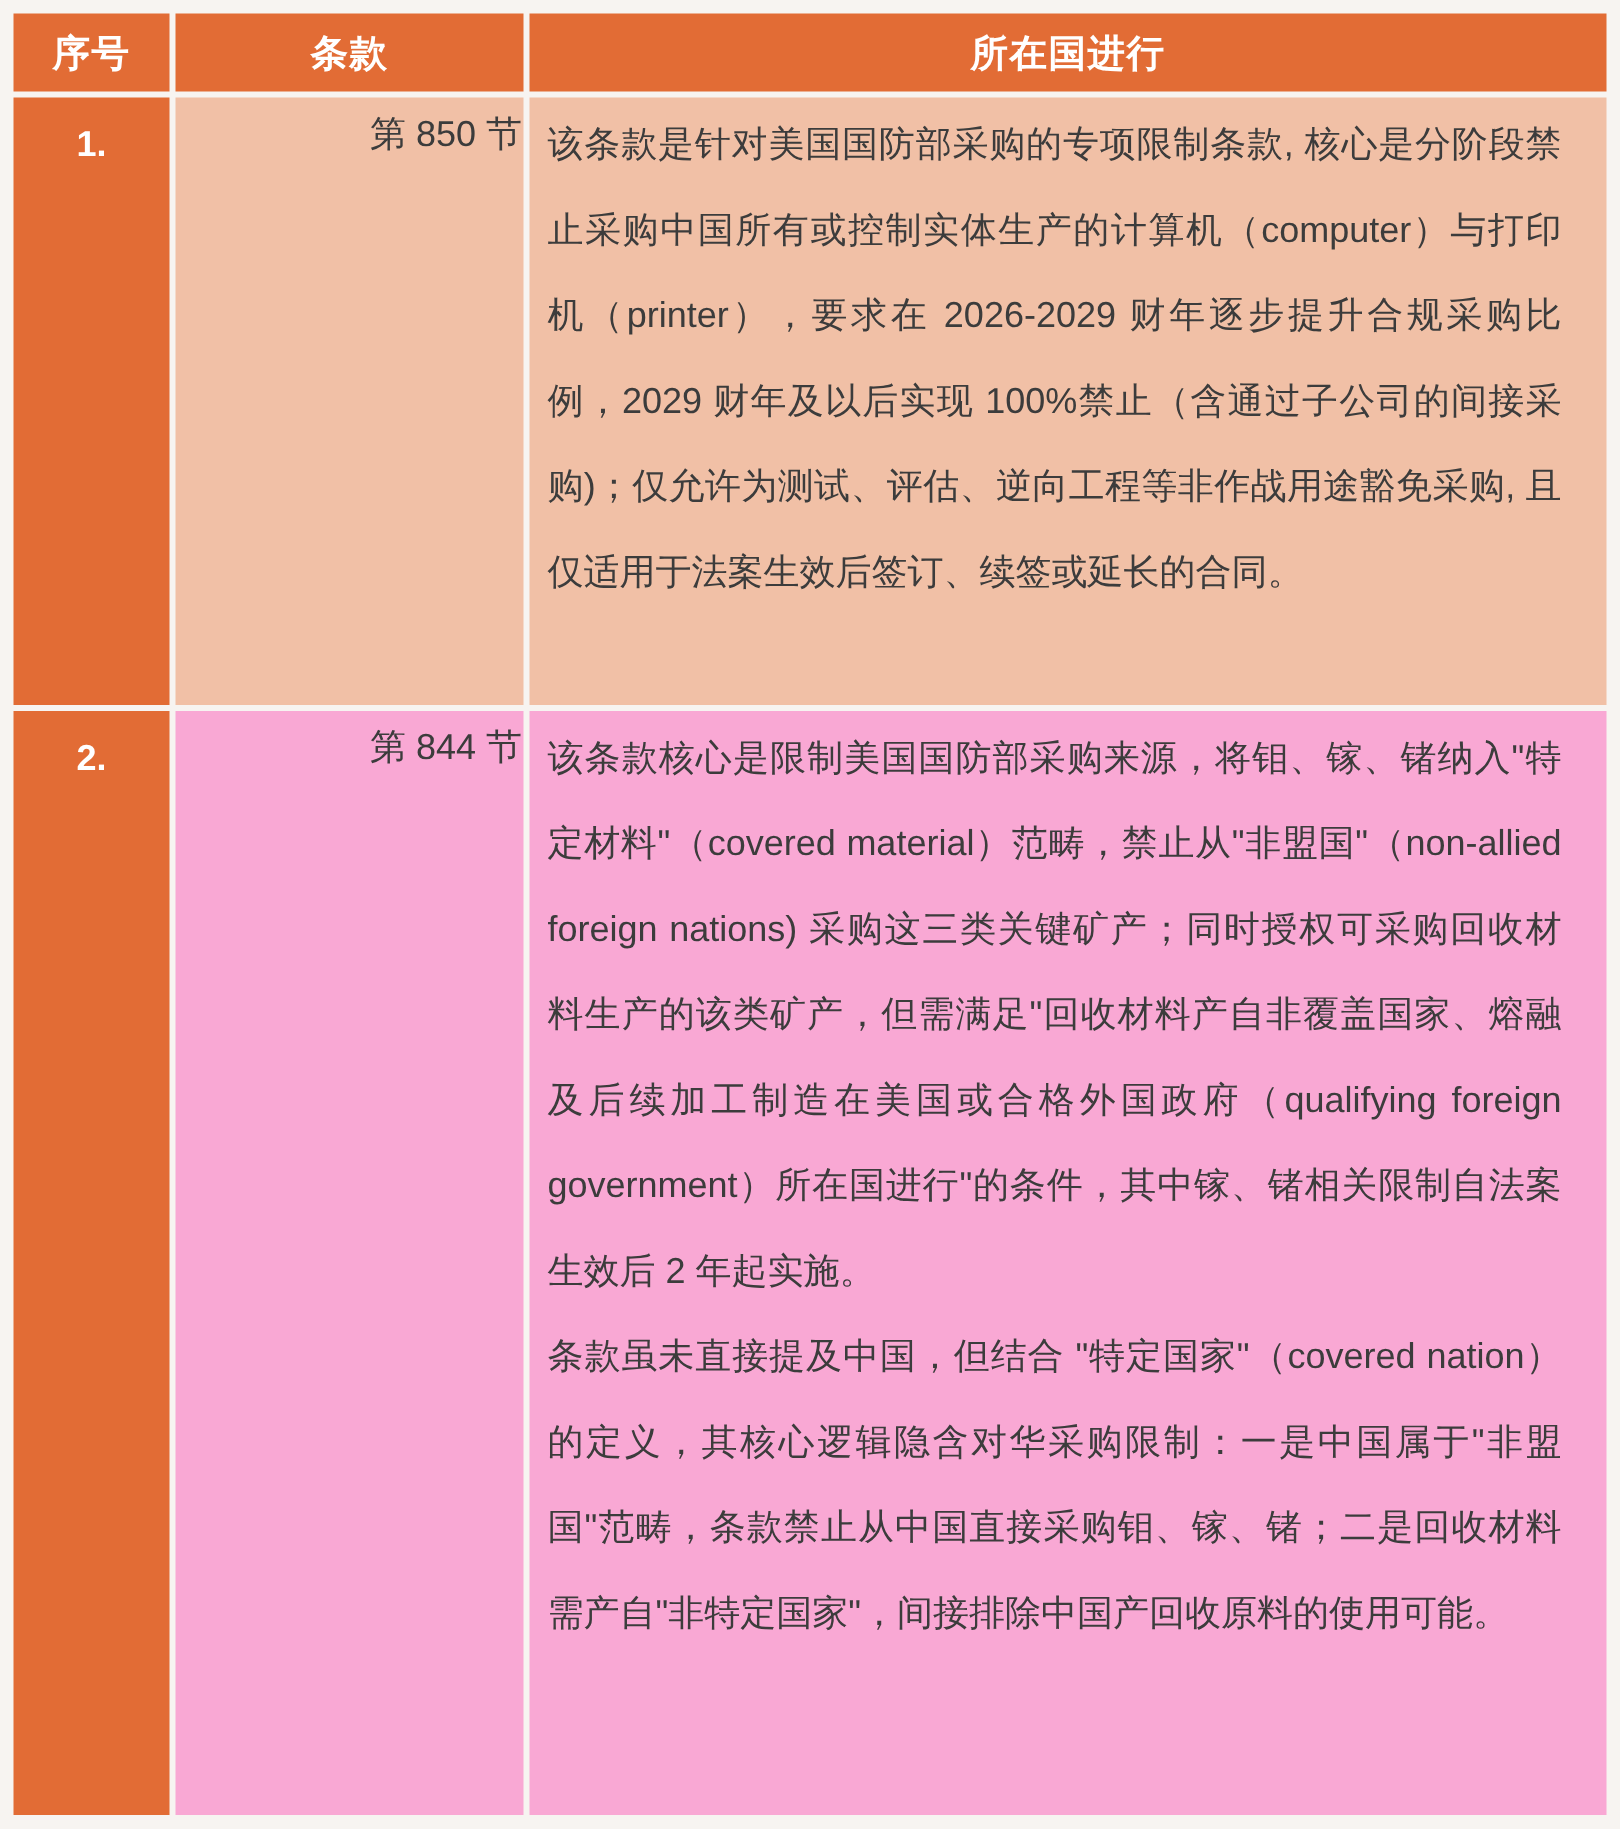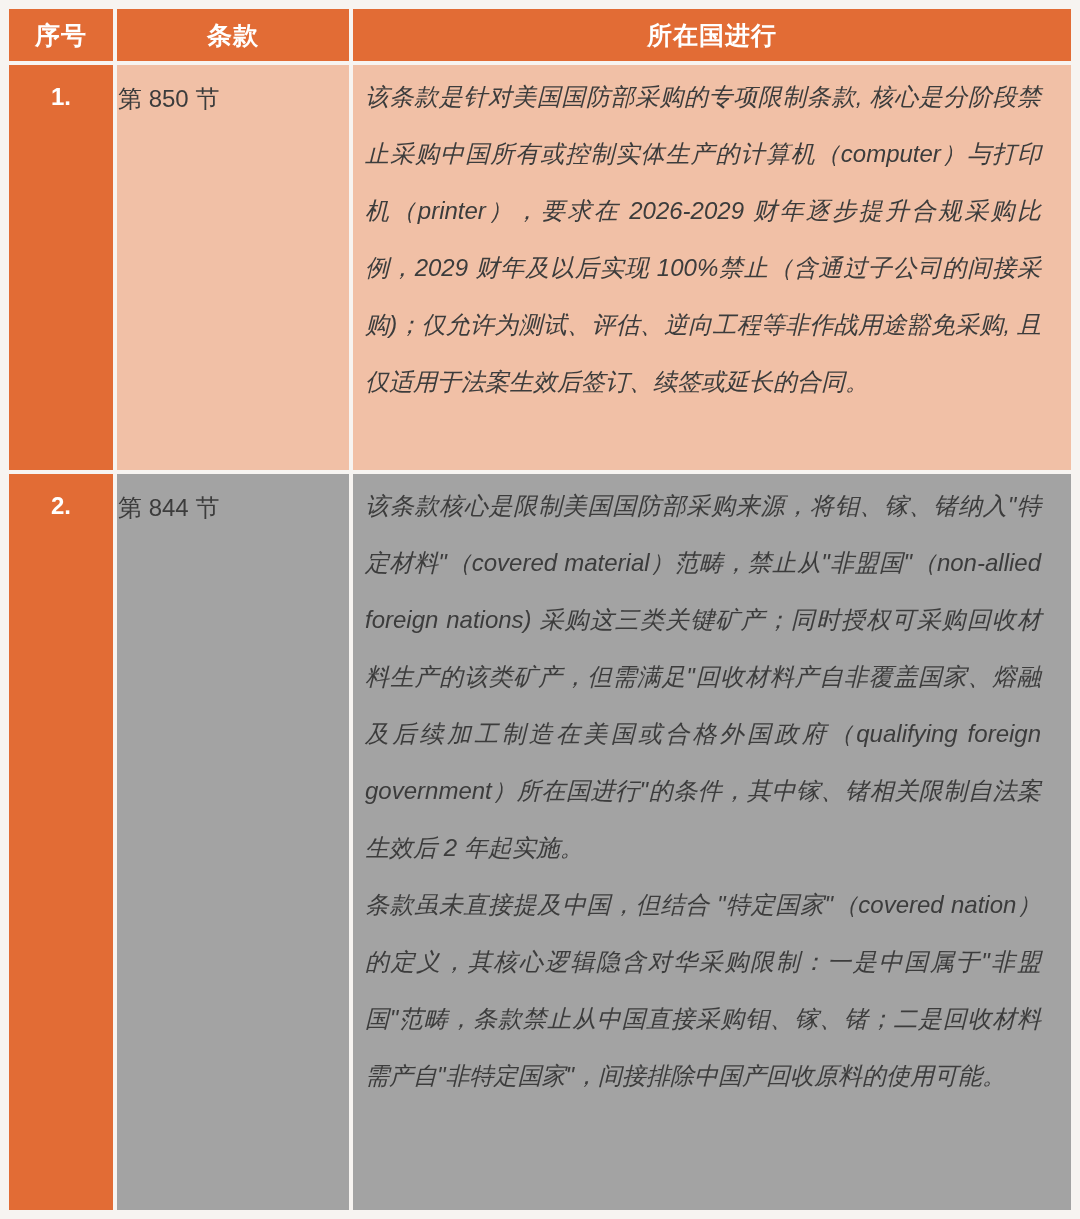--- a/index.html
+++ b/index.html
@@ -44,33 +44,32 @@
   }
   td.index-cell {
     background: #e26c35;
     color: #ffffff;
     font-weight: bold;
     text-align: center;
     padding-top: 18px;
     font-size: 24px;
   }
   td.clause-cell {
-    text-align: left;
-    padding-top: 18px;
+    text-align: right;
+    padding-top: 8px;
   }
   td.content-cell {
     padding: 3px 30px 3px 12px;
     text-align: justify;
     line-height: 57px;
-    font-style: italic;
   }
   tr.row-1 td.clause-cell,
   tr.row-1 td.content-cell { background: #f1c0a6; }
   tr.row-2 td.clause-cell,
-  tr.row-2 td.content-cell { background: #a3a3a3; }
+  tr.row-2 td.content-cell { background: #f9a8d4; }
 
   td.content-cell p {
     margin: 0;
   }
 </style>
 </head>
 <body>
 
 <div class="page">
   <table class="clause-table">

